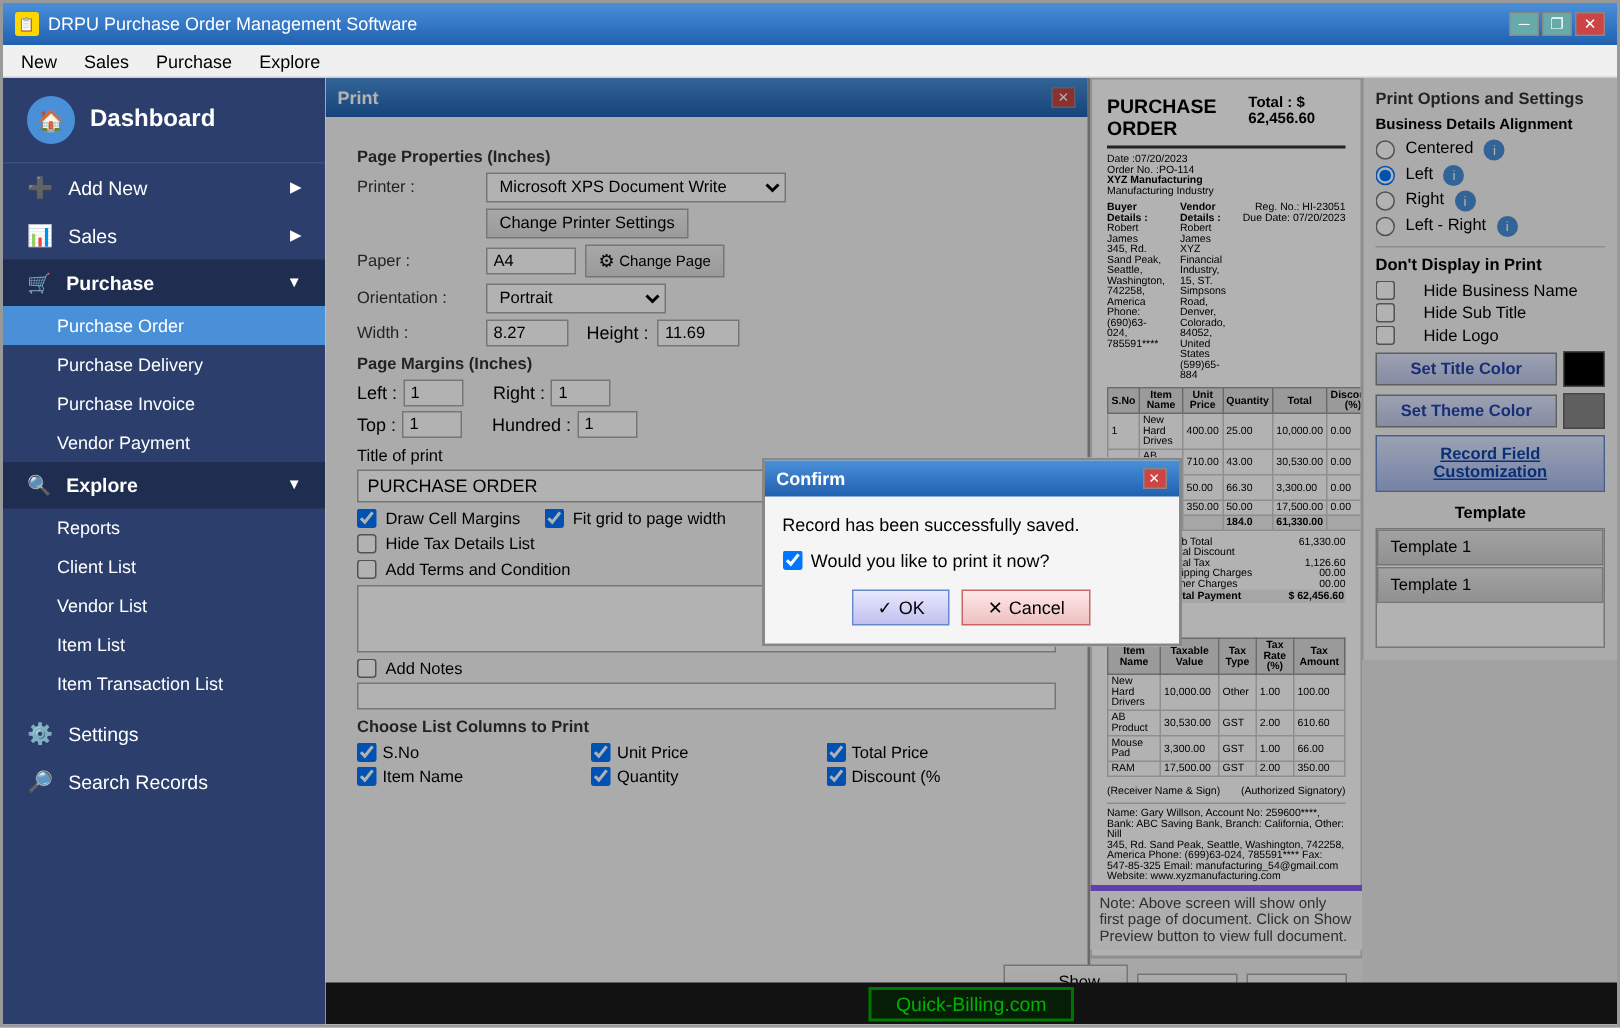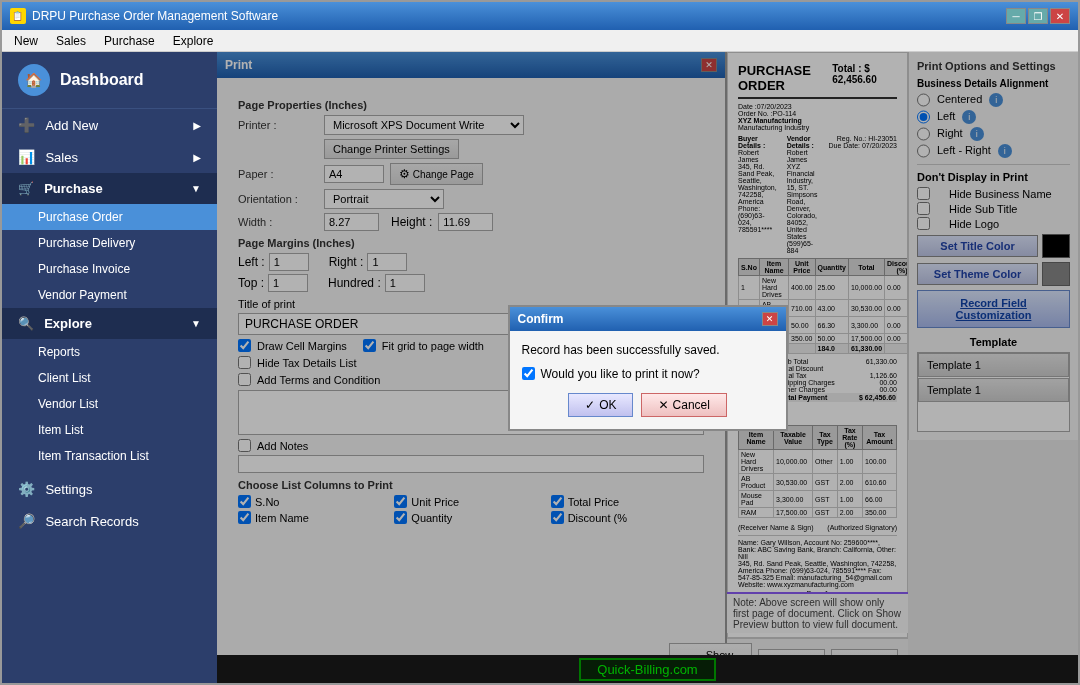--- a/index.html
+++ b/index.html
@@ -100,21 +100,21 @@
     .doc-table th { background: #ddd; border: 1px solid #999; padding: 1px 2px; font-weight: bold; }
     .doc-table td { border: 1px solid #ccc; padding: 1px 2px; }
     .doc-table .total-row { font-weight: bold; background: #eee; }
 
     
     .bottom-bar { position: absolute; bottom: 0; left: 510px; right: 170px; height: 45px; background: #f0f0f0; border-top: 1px solid #ccc; display: flex; align-items: center; justify-content: flex-end; gap: 6px; padding: 0 10px; }
     .action-btn { background: linear-gradient(to bottom, #f8f8f8, #e0e0e0); border: 1px solid #aaa; padding: 5px 12px; font-size: 11px; cursor: pointer; display: flex; align-items: center; gap: 4px; }
     .action-btn.show-preview { background: linear-gradient(to bottom, #f8f8f8, #e0e0e0); }
 
     
-    .note-text { position: absolute; bottom: 50px; left: 510px; right: 170px; font-size: 10px; color: #444; padding: 3px 6px; background: #fafafa; border-top: 2px solid #8b5cf6; }
+    .note-text { position: absolute; bottom: 50px; left: 510px; right: 170px; font-size: 10px; color: #444; padding: 3px 6px; background: #fafafa; border-top: 4px solid #8b5cf6; }
 
     
     .quick-billing-bar { position: absolute; bottom: 0; left: 0; right: 0; height: 28px; background: #1a1a1a; display: flex; align-items: center; justify-content: center; }
     .quick-billing-text { color: #00ff00; font-size: 13px; font-weight: normal; border: 2px solid #00aa00; padding: 2px 16px; background: #0a2a0a; }
 
     
     .confirm-overlay { position: absolute; top: 0; left: 0; right: 0; bottom: 0; background: rgba(0,0,0,0.3); z-index: 100; display: flex; align-items: center; justify-content: center; }
     .confirm-dialog { background: #f5f5f5; border: 2px solid #888; width: 280px; }
     .confirm-title-bar { background: linear-gradient(to bottom, #4a90d9, #2060b0); color: white; padding: 4px 8px; display: flex; align-items: center; justify-content: space-between; height: 24px; }
     .confirm-title { font-size: 12px; font-weight: bold; }

